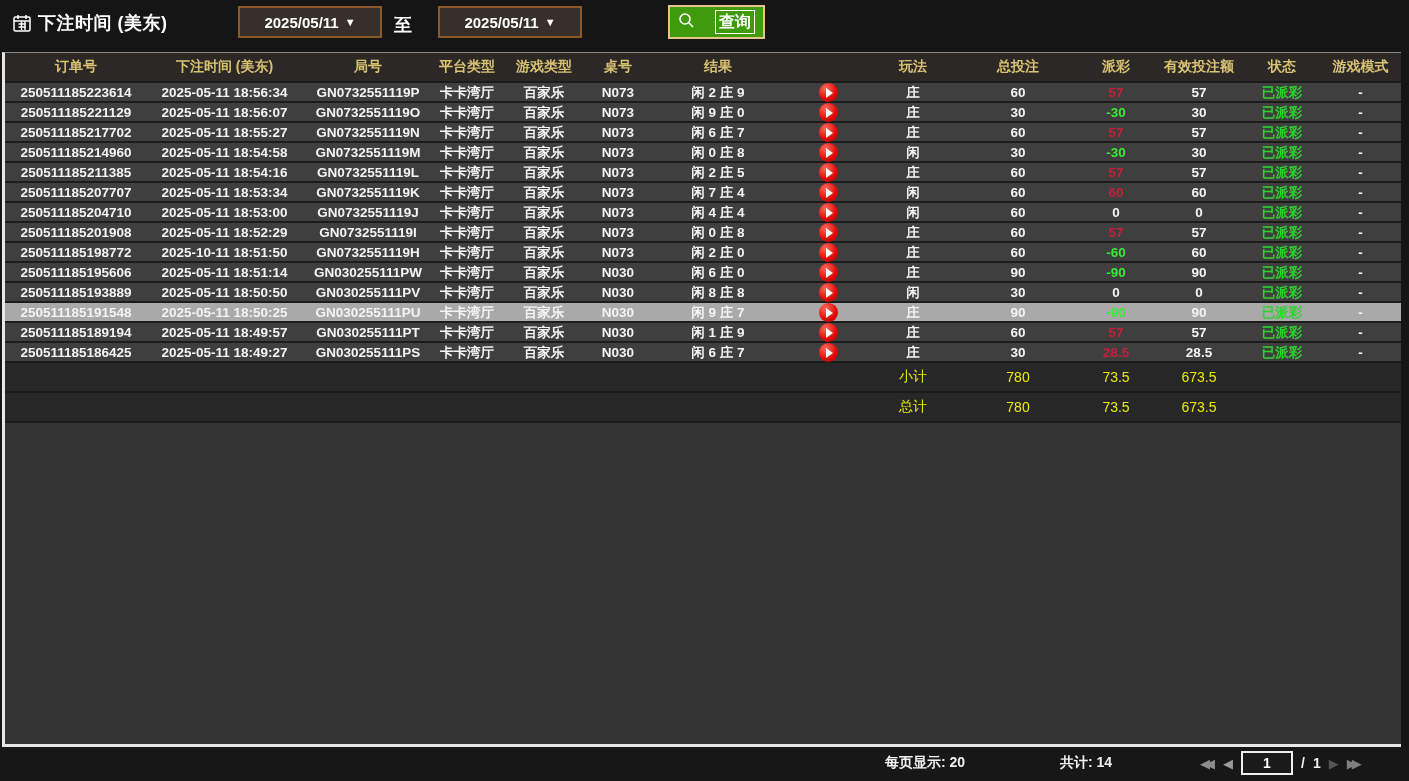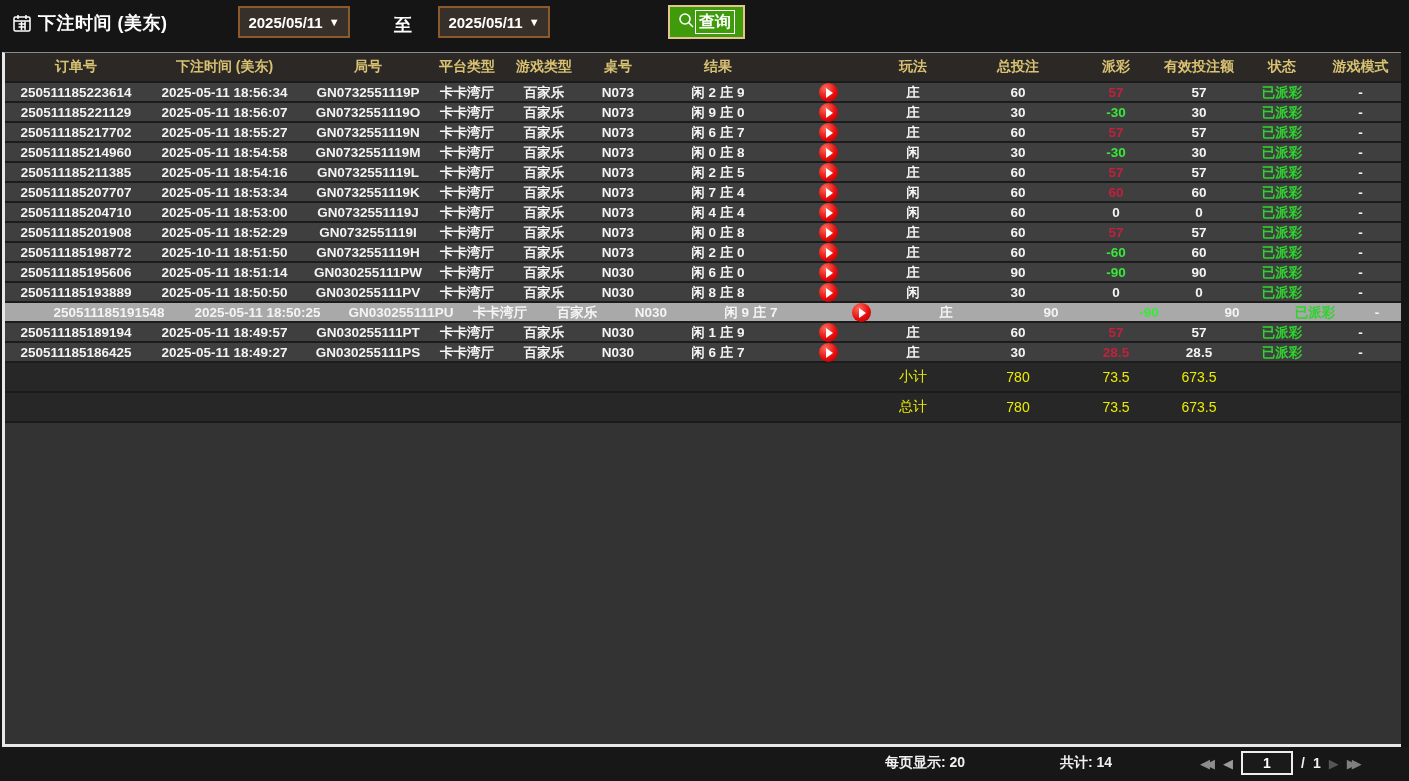--- a/index.html
+++ b/index.html
@@ -5,45 +5,45 @@
   * { margin:0; padding:0; box-sizing:border-box; }
   html,body { width:1409px; height:781px; background:#151515; overflow:hidden;
     font-family:"Liberation Sans","DejaVu Sans",sans-serif; }
   .stage { position:relative; width:1409px; height:781px; background:#151515; }
 
   
   .topbar { position:absolute; left:0; top:0; width:1409px; height:52px; }
   .title-group { position:absolute; left:12px; top:11px; display:flex; align-items:center; gap:6px; }
   .title { color:#ffffff; font-size:18px; font-weight:bold; letter-spacing:0.5px; }
   .cal-icon svg { display:block; }
-  .date-box { position:absolute; top:6px; width:112px; height:32px; background:#37302a;
+  .date-box { position:absolute; top:6px; width:144px; height:32px; background:#37302a;
     border:2px solid #8a5a2a; color:#ffffff; font-size:15px; font-weight:bold;
     display:flex; align-items:center; justify-content:center; gap:6px; cursor:pointer; }
   .date-from { left:238px; }
   .date-to { left:438px; }
   .date-box .arrow { font-size:11px; }
   .to-label { position:absolute; left:394px; top:13px; color:#ffffff; font-size:18px; font-weight:bold; }
   .query-btn { position:absolute; left:668px; top:5px; height:34px; padding:0 8px;
-    background:#3f9b0b; border:2px solid #e4c489; display:flex; align-items:center; gap:0; cursor:pointer; }
+    background:#3f9b0b; border:2px solid #e4c489; display:flex; align-items:center; gap:20px; cursor:pointer; }
   .query-btn .q-label { color:#ffffff; font-size:16px; font-weight:bold;
     border:1px solid #ffffff; padding:1px 3px; line-height:1.2; }
 
   
   .table-wrap { position:absolute; left:2px; top:52px; width:1399px; height:695px;
     background:#333333; border-left:3px solid #e8e8e8; border-bottom:3px solid #e8e8e8;
     border-top:1px solid #8a8a8a; display:flex; flex-direction:column; }
   .grid { display:grid;
     grid-template-columns:142px 155px 132px 66px 88px 60px 140px 80px 90px 120px 76px 90px 76px 1fr;
     align-items:center; }
   .cell { text-align:center; white-space:nowrap; overflow:visible; }
   .thead { height:30px; background:#2b2826; border-bottom:2px solid #1b1b1b; }
   .thead .cell { color:#d9c272; font-size:14px; font-weight:bold; }
   .trow { height:20px; background:#3f3f3f; border-bottom:2px solid #1c1c1c; cursor:pointer; }
   .trow .cell { color:#f4f4f4; font-size:13.5px; font-weight:bold; }
-  .trow.selected { background:#a9a9a9;padding-left:33px; }
+  .trow.selected { background:#a9a9a9; }
   .cell.pos { color:#c2203c; }
   .cell.neg { color:#3ae83a; }
   .cell.zero { color:#f4f4f4; }
   .cell.status { color:#2ed32e; }
   .totrow { height:30px; background:#272727; border-bottom:2px solid #1b1b1b; }
   .totrow .cell { color:#ecec00; font-size:14px; font-weight:normal; }
   .filler { flex:1; background:#333333; }
 
   .play-btn { display:inline-block; width:19px; height:19px; border-radius:50%;
     background:radial-gradient(circle at 35% 28%, #ff6a5a 0%, #e60d0d 55%, #a50000 100%);

